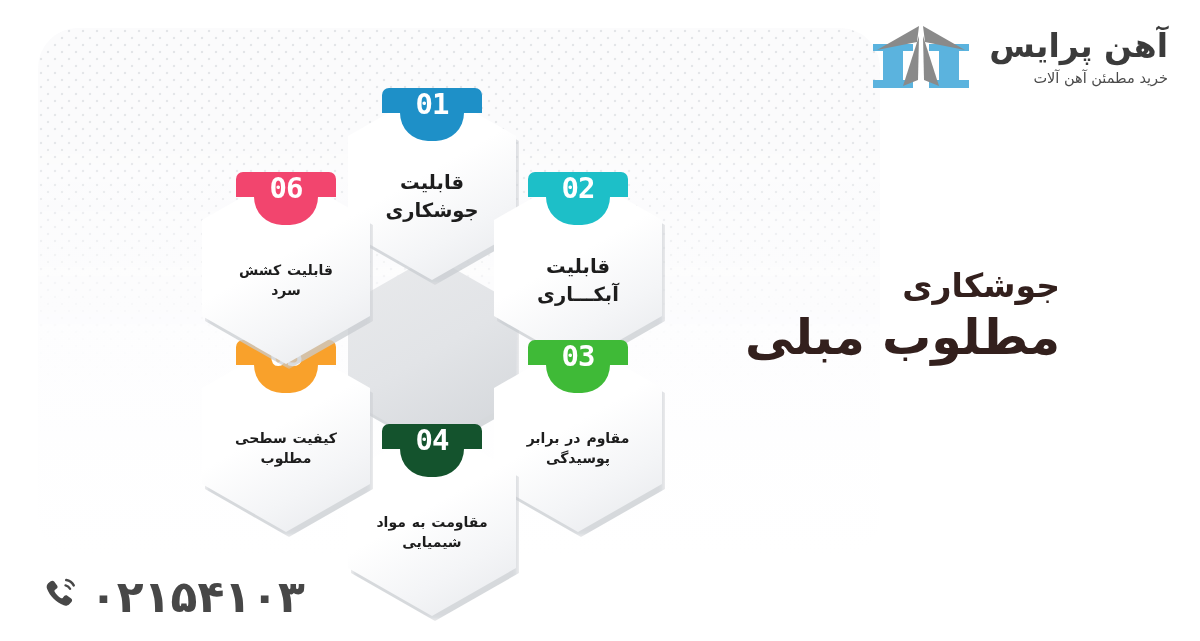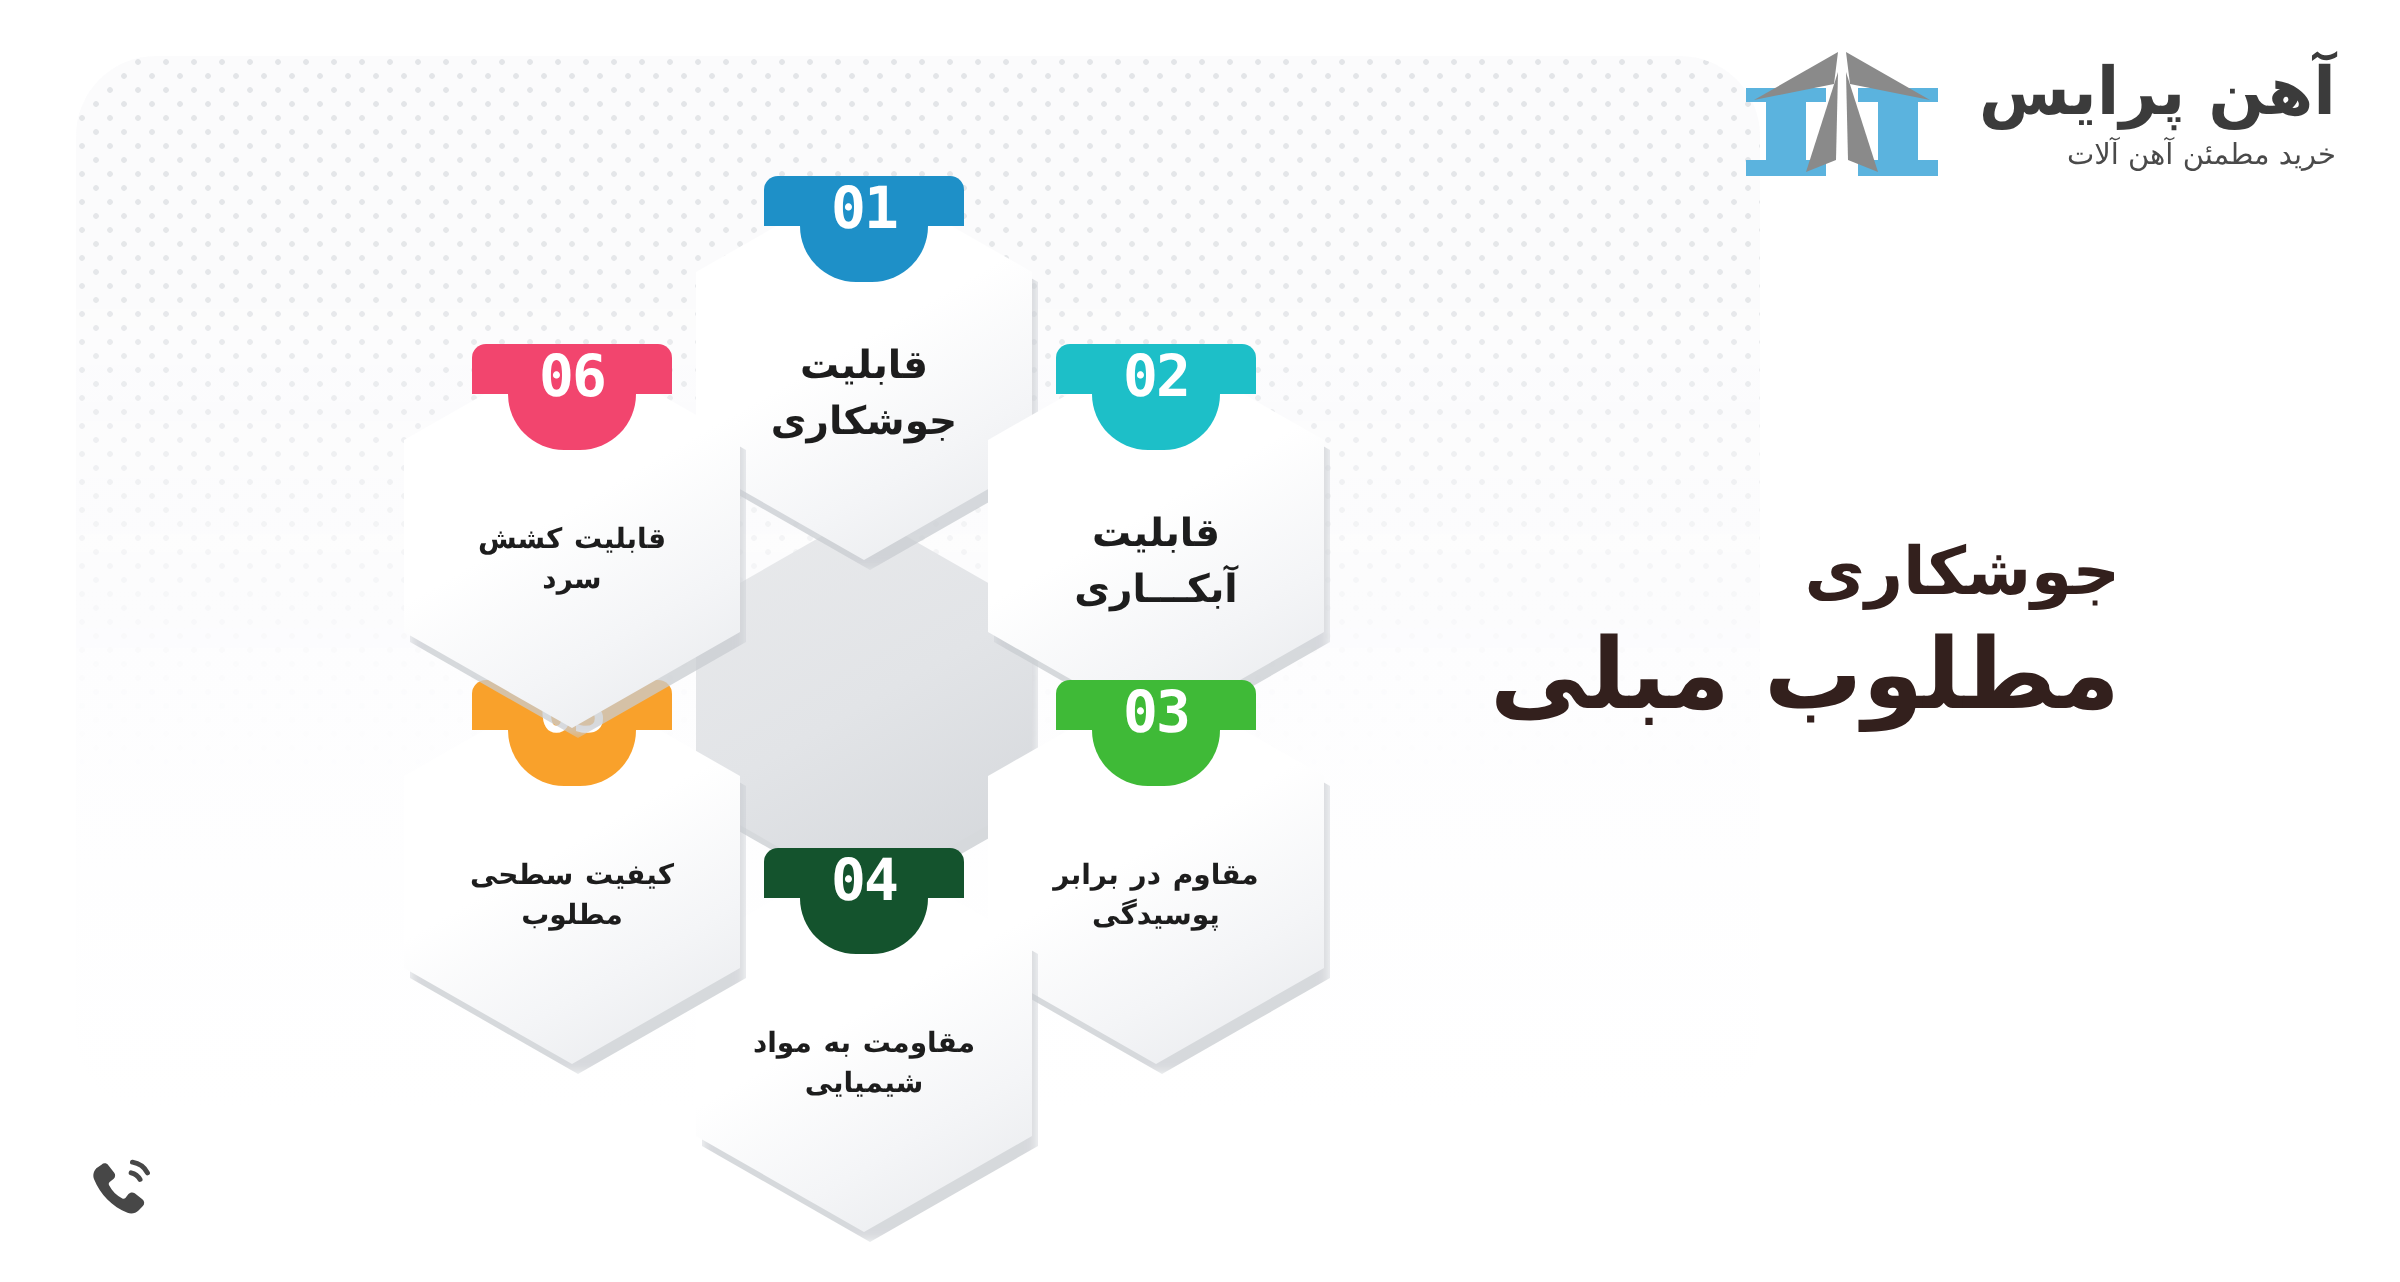--- a/index.html
+++ b/index.html
@@ -275,13 +275,14 @@
 </div>
 
 <div id="phone">
   <span>
     <svg width="38" height="38" viewBox="0 0 40 40" aria-hidden="true">
       <path d="M9.2 5.6c1.1-1 2.7-.9 3.6.3l3.1 4c.8 1 .6 2.5-.4 3.3l-2 1.6c-.5.4-.6 1-.3 1.6 1.5 3 4 5.5 7 7 .6.3 1.2.1 1.6-.3l1.6-2c.8-1 2.3-1.2 3.3-.4l4 3.1c1.2.9 1.3 2.6.3 3.6l-2.3 2.3c-1.5 1.5-3.8 2-5.8 1.2-4-1.6-7.6-4-10.6-7s-5.4-6.6-7-10.6c-.8-2-.3-4.3 1.2-5.8z" fill="#474747"></path>
       <path d="M25.5 4.3c3.5.6 6.3 2.6 7.9 5.6" fill="none" stroke="#474747" stroke-width="2.6" stroke-linecap="round"></path>
       <path d="M24.8 9.9c2.1.5 3.7 1.7 4.7 3.5" fill="none" stroke="#474747" stroke-width="2.6" stroke-linecap="round"></path>
     </svg>
   </span>
+  <span id="phone-number">۰۲۱۵۴۱۰۳</span>
 </div>
 
 </body></html>

